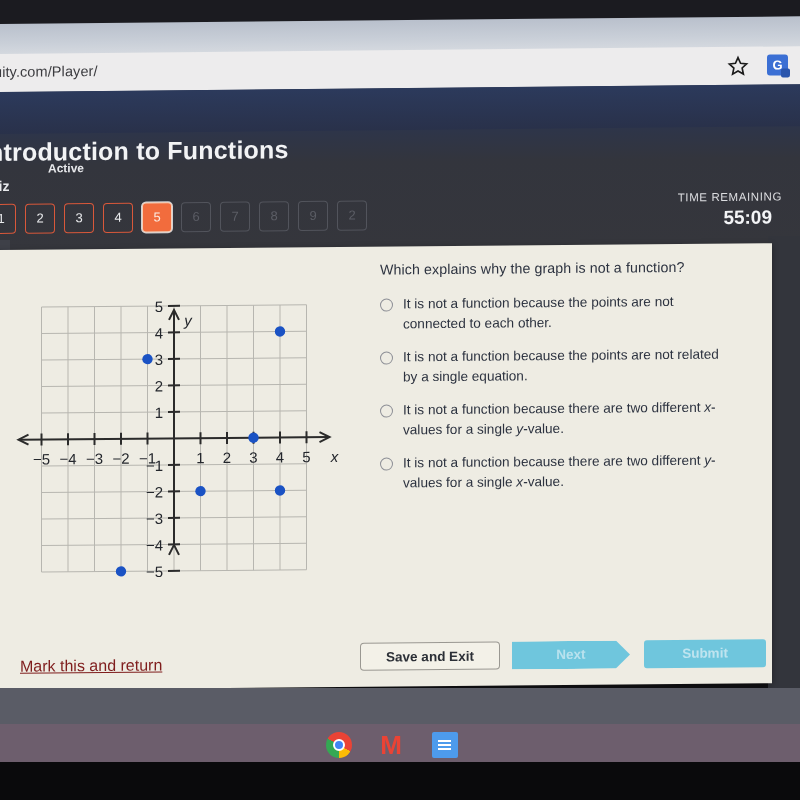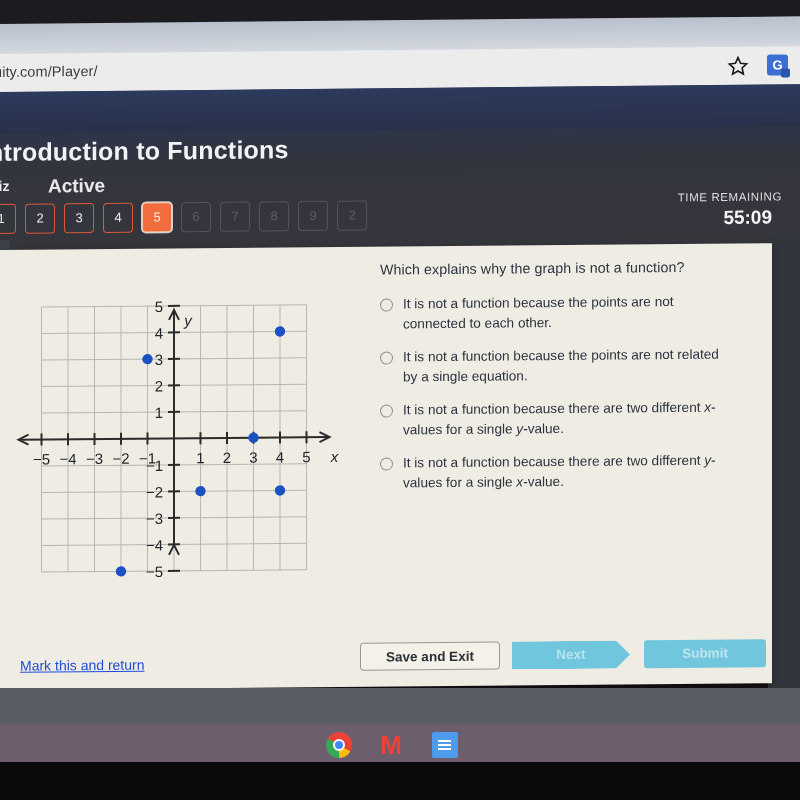--- a/index.html
+++ b/index.html
@@ -119,22 +119,22 @@
   }
   .quiz-kind {
     position: absolute;
     left: -10px; top: 86px;
     font-size: 14px;
     font-weight: bold;
     color: #e8e9ec;
   }
   .quiz-state {
     position: absolute;
-    left: 48px; top: 84px;
-    font-size: 19px;
+    left: 48px; top: 70px;
+    font-size: 12px;
     font-weight: bold;
     color: #e8e9ec;
   }
 
   .time-label {
     position: absolute;
     right: 18px; top: 106px;
     font-size: 11.5px;
     color: #dcdde0;
     letter-spacing: 0.6px;
@@ -234,22 +234,22 @@
     font-size: 13.6px;
     line-height: 20px;
     color: #2d3340;
   }
   .option-text i { font-style: italic; }
 
   
   .mark-link {
     position: absolute;
     left: 20px; top: 408px;
-    font-size: 14px;
-    color: #1d4ed8;
+    font-size: 16px;
+    color: #7f1d1d;
     text-decoration: underline;
   }
   .btn-save {
     position: absolute;
     left: 360px; top: 396px;
     width: 140px; height: 28px;
     border: 1px solid #9a9892;
     border-radius: 4px;
     background: #f3f1e8;
     color: #2b2f36;

